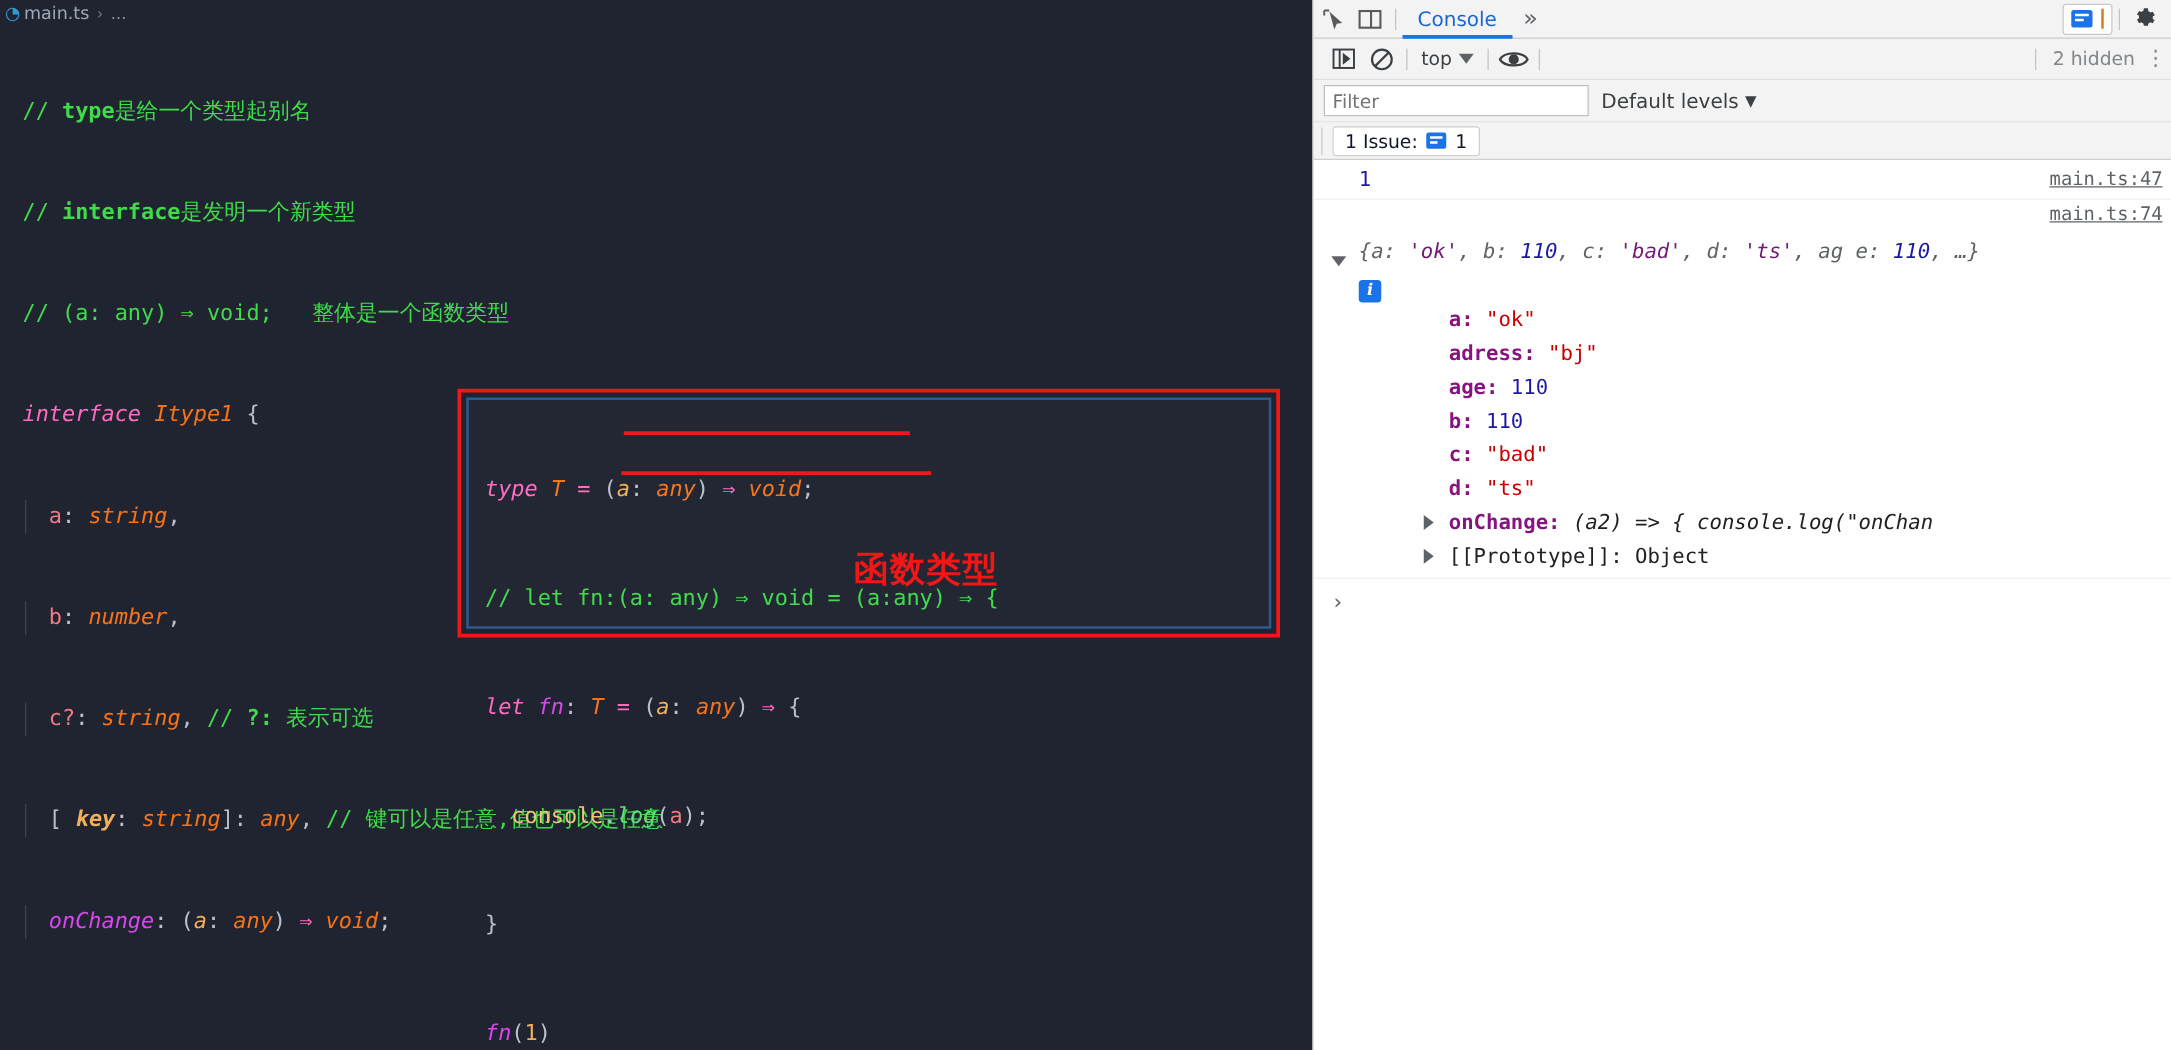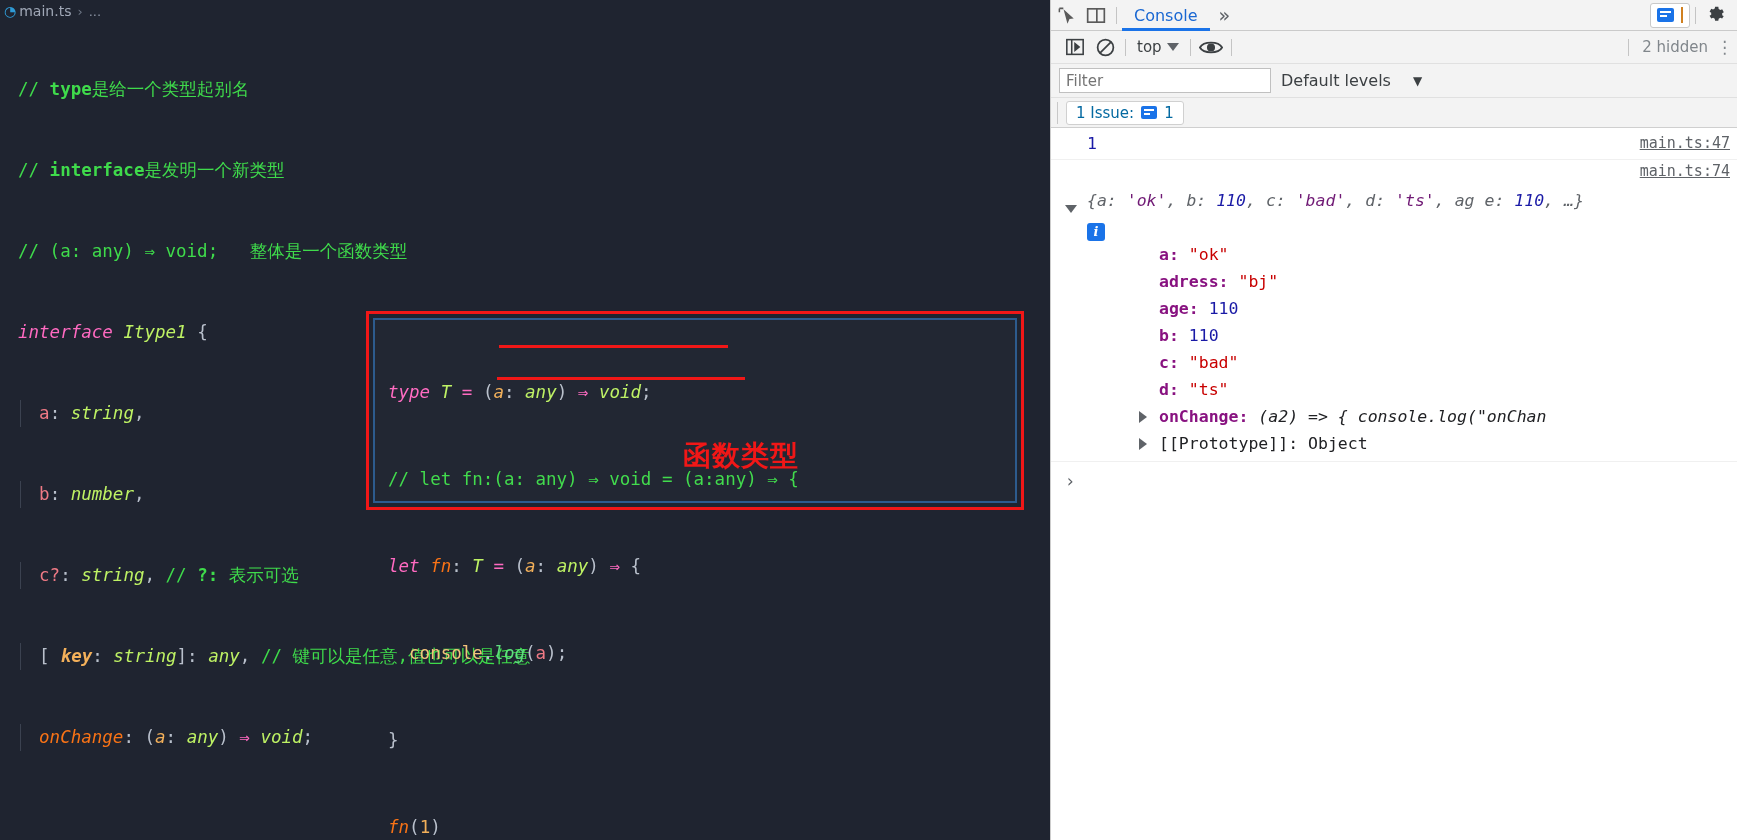--- a/index.html
+++ b/index.html
@@ -47,23 +47,23 @@
   .ln { height: 27px; padding-left: 18px; position: relative; }
   
   .ln.g1::before {
     content: ""; position: absolute; left: 20px; top: 0;
     width: 1px; height: 27px; background: #3b4250;
   }
 
   
   .cmt  { color: #3fdb4b; }
   .kw   { color: #ff6ac1; font-style: italic; }
-  .typ  { color: #bef264; font-style: italic; }
+  .typ  { color: #f97316; font-style: italic; }
   .prop { color: #ef7a85; }
-  .propi{ color: #f97316; font-style: italic; }
+  .propi{ color: #d946ef; font-style: italic; }
   .num  { color: #f3b05a; }
   .fn   { color: #5fdc7f; font-style: italic; }
   .obj  { color: #f3c27b; }
   .pun  { color: #b9c0cc; }
   .var  { color: #f3b05a; font-style: italic; }
   .varp { color: #ef7a85; }
   .key  { color: #f3b05a; font-weight: bold; font-style: italic; margin-left: 11px; }
   .arw  { color: #ff6ac1; }
 
   
@@ -183,35 +183,35 @@
   #filter-input {
     width: 212px; height: 25px;
     border: 1px solid #c0c0c0; background: #fff;
     font-size: 15px; color: #202124;
     padding: 0 6px;
     font-family: "DejaVu Sans", sans-serif;
   }
   #filter-input::placeholder { color: #747474; }
   #levels-select {
     font-size: 16px; color: #3c4043;
-    display: flex; align-items: center; gap: 22px;
+    display: flex; align-items: center; gap: 5px;
   }
 
   #dt-issuebar {
     height: 30px; background: #f3f3f3;
     display: flex; align-items: center;
     padding-left: 6px;
     border-bottom: 1px solid #cfcfcf;
   }
   #dt-issuebar .vline { width:1px; height: 22px; background:#c8c8c8; margin-right:8px; }
   #issue-chip {
     display: flex; align-items: center; gap: 7px;
     border: 1px solid #d0d0d0; border-radius: 3px;
     background: #fff; height: 24px; padding: 0 9px;
-    font-size: 15px; color: #0369a1;
+    font-size: 15px; color: #0f172a;
   }
   #issue-chip .msgbox2 {
     width: 16px; height: 13px; background: #1a73e8; border-radius: 2px;
     position: relative;
   }
   #issue-chip .msgbox2::before {
     content:""; position:absolute; left:3px; top:3px; width:10px; height:2px; background:#fff;
   }
   #issue-chip .msgbox2::after {
     content:""; position:absolute; left:3px; top:7px; width:6px; height:2px; background:#fff;

